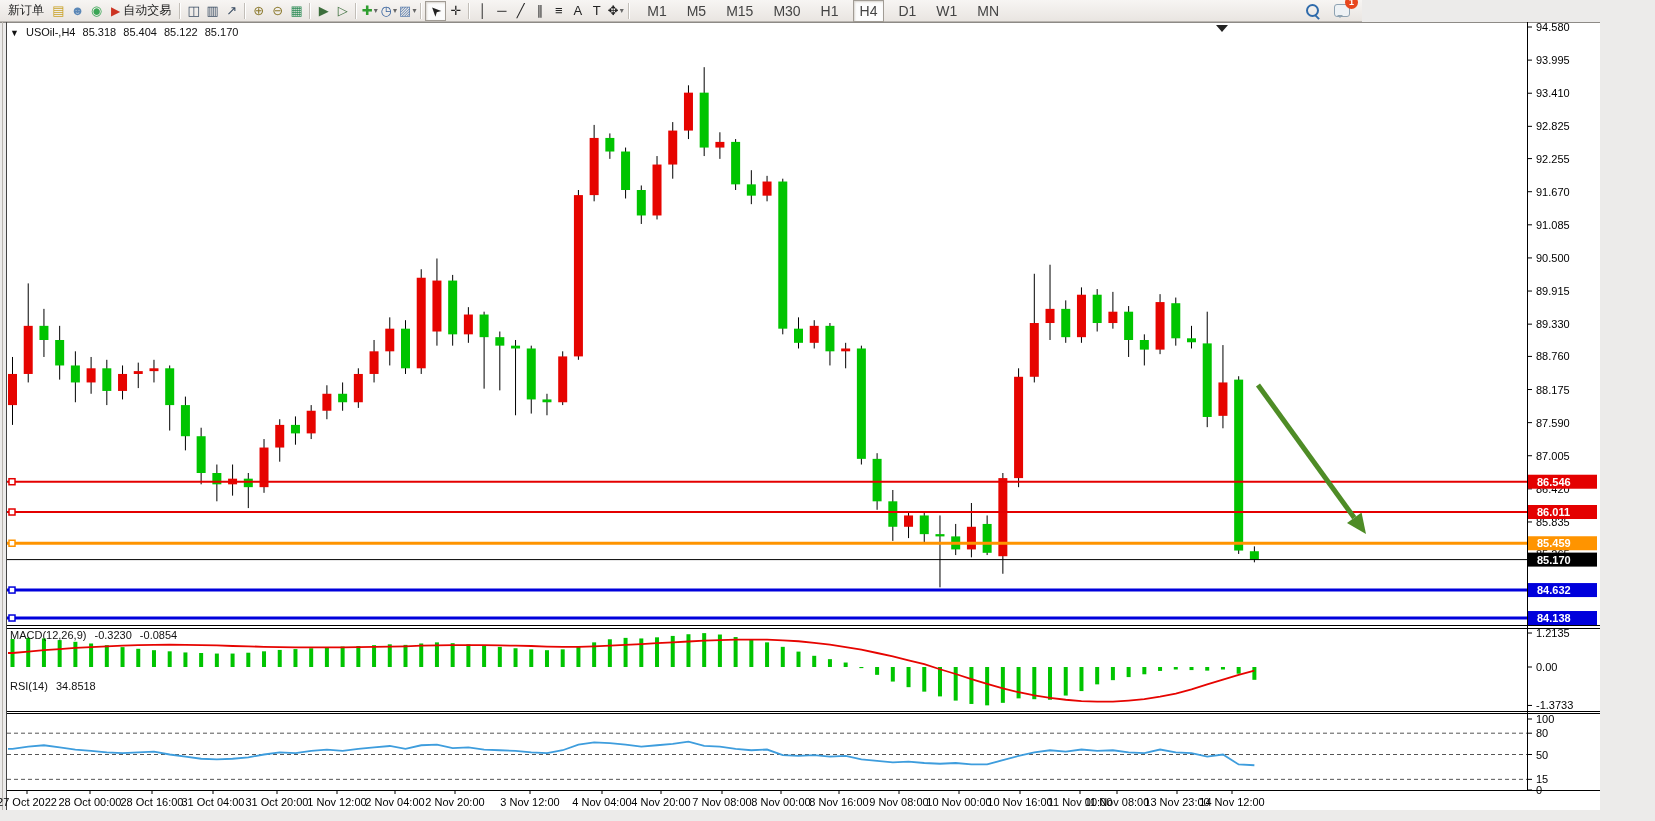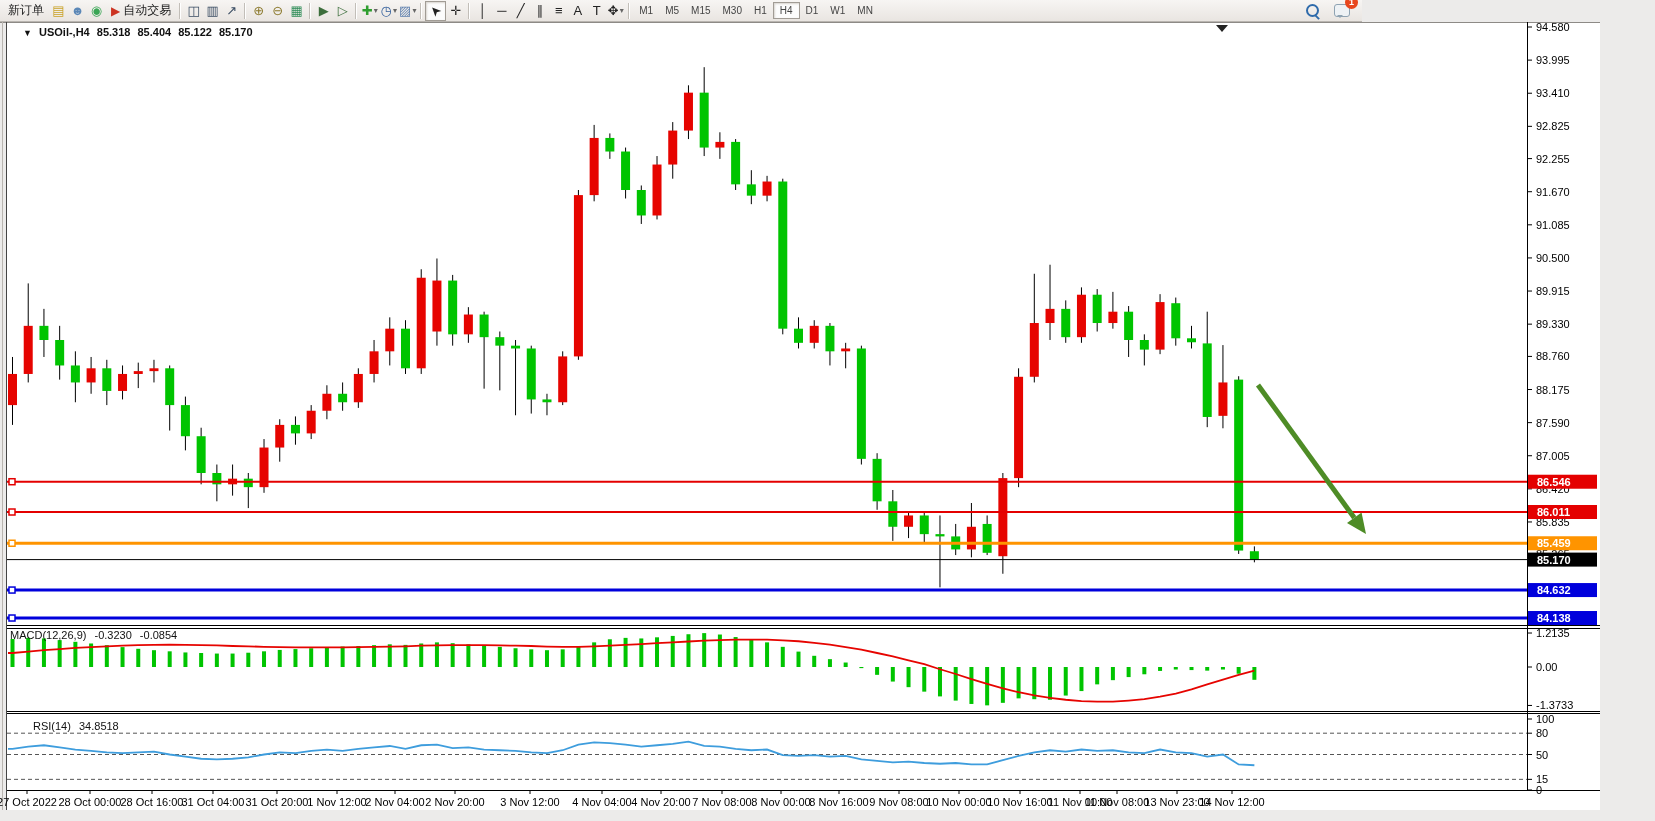--- a/index.html
+++ b/index.html
@@ -5,42 +5,42 @@
   html,body{margin:0;padding:0;background:#ecebea;width:1655px;height:821px;overflow:hidden;
             font-family:"Liberation Sans","DejaVu Sans",sans-serif;position:relative;}
   
   #toolbar{height:22px;width:1362px;box-sizing:border-box;display:flex;align-items:center;
            background:linear-gradient(#f7f5f3,#e9e5e1);border-bottom:1px solid #b9b5b0;
            padding:8px 3px;font-size:12px;color:#222;}
   .tb-btn{display:flex;align-items:center;gap:3px;padding:1px 5px;white-space:nowrap;cursor:default;}
   .tb-icon{min-width:19px;height:18px;display:flex;align-items:center;justify-content:center;
            font-size:13px;line-height:18px;cursor:default;}
   .tb-sep{width:0;height:16px;border-left:1px solid #c2beb8;border-right:1px solid #ffffff;margin:0 3px;}
-  .tb-tf{padding:2px 6px;font-size:10px;color:#444;cursor:default;}
+  .tb-tf{padding:2px 6px;font-size:14px;color:#444;cursor:default;margin-left:8px;}
   .tb-active{background:#fcfcfc;border:1px solid #a19c95;box-shadow:inset 1px 1px 2px #d8d4cf;}
   .tb-dd{font-size:8px;color:#666;margin-left:1px;}
   .tb-spacer{flex:1;}
   .cursor-rot{display:inline-block;transform:rotate(-135deg);}
   .magnifier{width:9px;height:9px;border:2px solid #2f6bab;border-radius:50%;position:relative;display:inline-block;}
   .magnifier::after{content:"";position:absolute;width:2px;height:6px;background:#2f6bab;
                     left:8px;top:8px;transform:rotate(-45deg);}
   .chat-bubble{width:14px;height:11px;background:#eef2f5;border:1px solid #8fa3b2;border-radius:3px;
                position:relative;display:inline-block;}
   .chat-bubble::after{content:"";position:absolute;left:2px;top:10px;border:3px solid transparent;
                       border-top-color:#8fa3b2;}
   .badge{position:absolute;right:-7px;top:-6px;background:#e8471e;color:#fff;border-radius:50%;
          width:13px;height:13px;font-size:9px;font-weight:bold;text-align:center;line-height:13px;}
   
   #chart-svg{position:absolute;left:0;top:22px;}
   .overlay{position:absolute;font-size:11px;color:#111;white-space:nowrap;z-index:5;}
-  #chart-title{left:23px;top:26px;font-weight:bold;}
+  #chart-title{left:10px;top:26px;font-weight:normal;}
   #chart-title span{margin-right:4px;}
   #chart-title .tri{font-size:9px;}
   #macd-header{left:10px;top:629px;}
-  #rsi-header{left:10px;top:720px;margin-left:23px;}
+  #rsi-header{left:10px;top:680px;}
   #macd-header span,#rsi-header span{margin-right:5px;}
 </style>
 </head>
 <body>
 
 <div id="toolbar">
     <div class="tb-btn">
       <span>新订单</span>
     </div>
     <div class="tb-icon">

